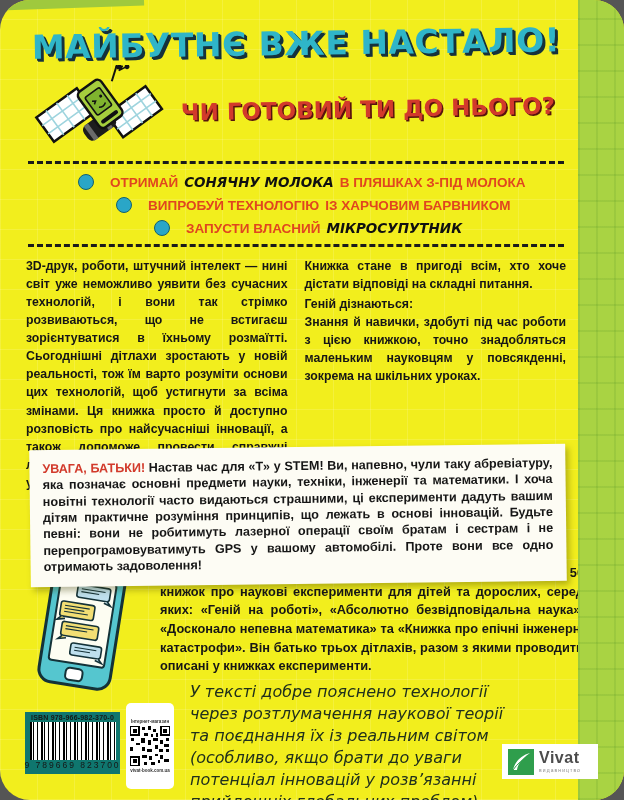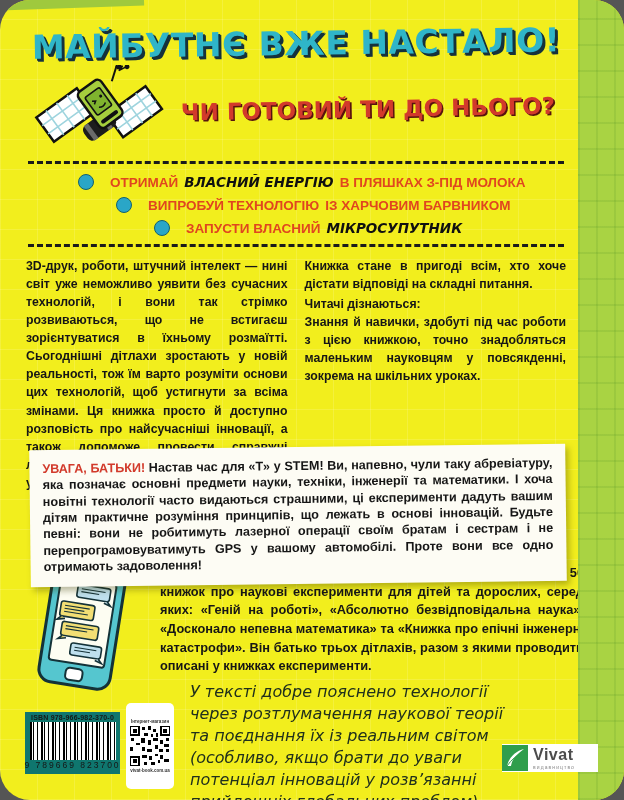--- a/index.html
+++ b/index.html
@@ -83,22 +83,22 @@
   .barcode .bars { width:86px; height:38px; margin-top:1px;
     background:repeating-linear-gradient(90deg,#000 0 2px,#fff 2px 3px,#000 3px 4px,#fff 4px 7px,#000 7px 8px,#fff 8px 11px); }
   .barcode .digits { font-size:8.5px; letter-spacing:2px; white-space:nowrap; }
 
   .qr-block { position:absolute; left:126px; top:703px; width:48px; height:86px;
     background:#fff; border-radius:5px; z-index:2; display:flex; flex-direction:column;
     align-items:center; justify-content:center; padding:3px 2px; }
   .qr-label { font-size:4.5px; font-weight:bold; color:#333; white-space:nowrap; }
   .qr-svg { margin:2px 0; }
 
-  .vivat { position:absolute; left:502px; top:744px; width:96px; height:28px;
-    background:#fff; z-index:4; display:flex; align-items:center; padding:4px 0; gap:5px; }
+  .vivat { position:absolute; left:502px; top:744px; width:96px; height:35px;
+    background:#fff; z-index:4; display:flex; align-items:center; padding:4px 6px; gap:5px; }
   .vivat-sq { width:26px; height:26px; background:#2f9e4c; flex:0 0 26px; }
   .vivat-txt { display:flex; flex-direction:column; line-height:1; }
   .vivat-name { font-size:16px; font-weight:bold; color:#4c4c4c; letter-spacing:.5px; }
   .vivat-sub { font-size:5px; color:#8a8a8a; letter-spacing:1.1px; margin-top:2px; }
 </style>
 </head>
 <body>
 
 <div class="page">
   <div class="corner-sliver"></div>
@@ -146,21 +146,21 @@
       </div>
       <div class="title2">ЧИ ГОТОВИЙ ТИ ДО НЬОГО?</div>
     </div>
 
     <div class="dashed"></div>
 
     <ul class="features">
       <li class="feat i0">
         <span class="dot"></span>
         <span class="seg-red">ОТРИМАЙ</span>
-        <span class="seg-black">ВЛАСНИЙ ЕНЕРГІЮ</span>
+        <span class="seg-black">СОНЯЧНУ МОЛОКА</span>
         <span class="seg-red">В ПЛЯШКАХ З-ПІД МОЛОКА</span>
       </li>
       <li class="feat i1">
         <span class="dot"></span>
         <span class="seg-red">ВИПРОБУЙ ТЕХНОЛОГІЮ</span>
         <span class="seg-red">ІЗ ХАРЧОВИМ БАРВНИКОМ</span>
       </li>
       <li class="feat i2">
         <span class="dot"></span>
         <span class="seg-red">ЗАПУСТИ ВЛАСНИЙ</span>
@@ -169,21 +169,21 @@
     </ul>
 
     <div class="dashed"></div>
 
     <div class="columns">
       <div class="col">
         <p>3D-друк, роботи, штучний інтелект — нині світ уже неможливо уявити без сучасних технологій, і вони так стрімко розвиваються, що не встигаєш зорієнтуватися в їхньому розмаїтті. Сьогоднішні дітлахи зростають у новій реальності, тож їм варто розуміти основи цих технологій, щоб устигнути за всіма змінами. Ця книжка просто й доступно розповість про найсучасніші інновації, а також допоможе провести справжні лабораторні експерименти в домашніх умовах.</p>
       </div>
       <div class="col">
         <p>Книжка стане в пригоді всім, хто хоче дістати відповіді на складні питання.</p>
-        <p class="list-title">Читачі дізнаються:</p>
+        <p class="list-title">Геній дізнаються:</p>
         <p>Знання й навички, здобуті під час роботи з цією книжкою, точно знадобляться маленьким науковцям у повсякденні, зокрема на шкільних уроках.</p>
       </div>
     </div>
   </div>
 
   <div class="parents-box">
     <span class="parents-label">УВАГА, БАТЬКИ!</span><span> Настав час для «Т» у STEM! Ви, напевно, чули таку абревіатуру, яка позначає основні предмети науки, техніки, інженерії та математики. І хоча новітні технології часто видаються страшними, ці експерименти дадуть вашим дітям практичне розуміння принципів, що лежать в основі інновацій. Будьте певні: вони не робитимуть лазерної операції своїм братам і сестрам і не перепрограмовуватимуть GPS у вашому автомобілі. Проте вони все одно отримають задоволення!</span>
   </div>
 
   <div class="author-row">

